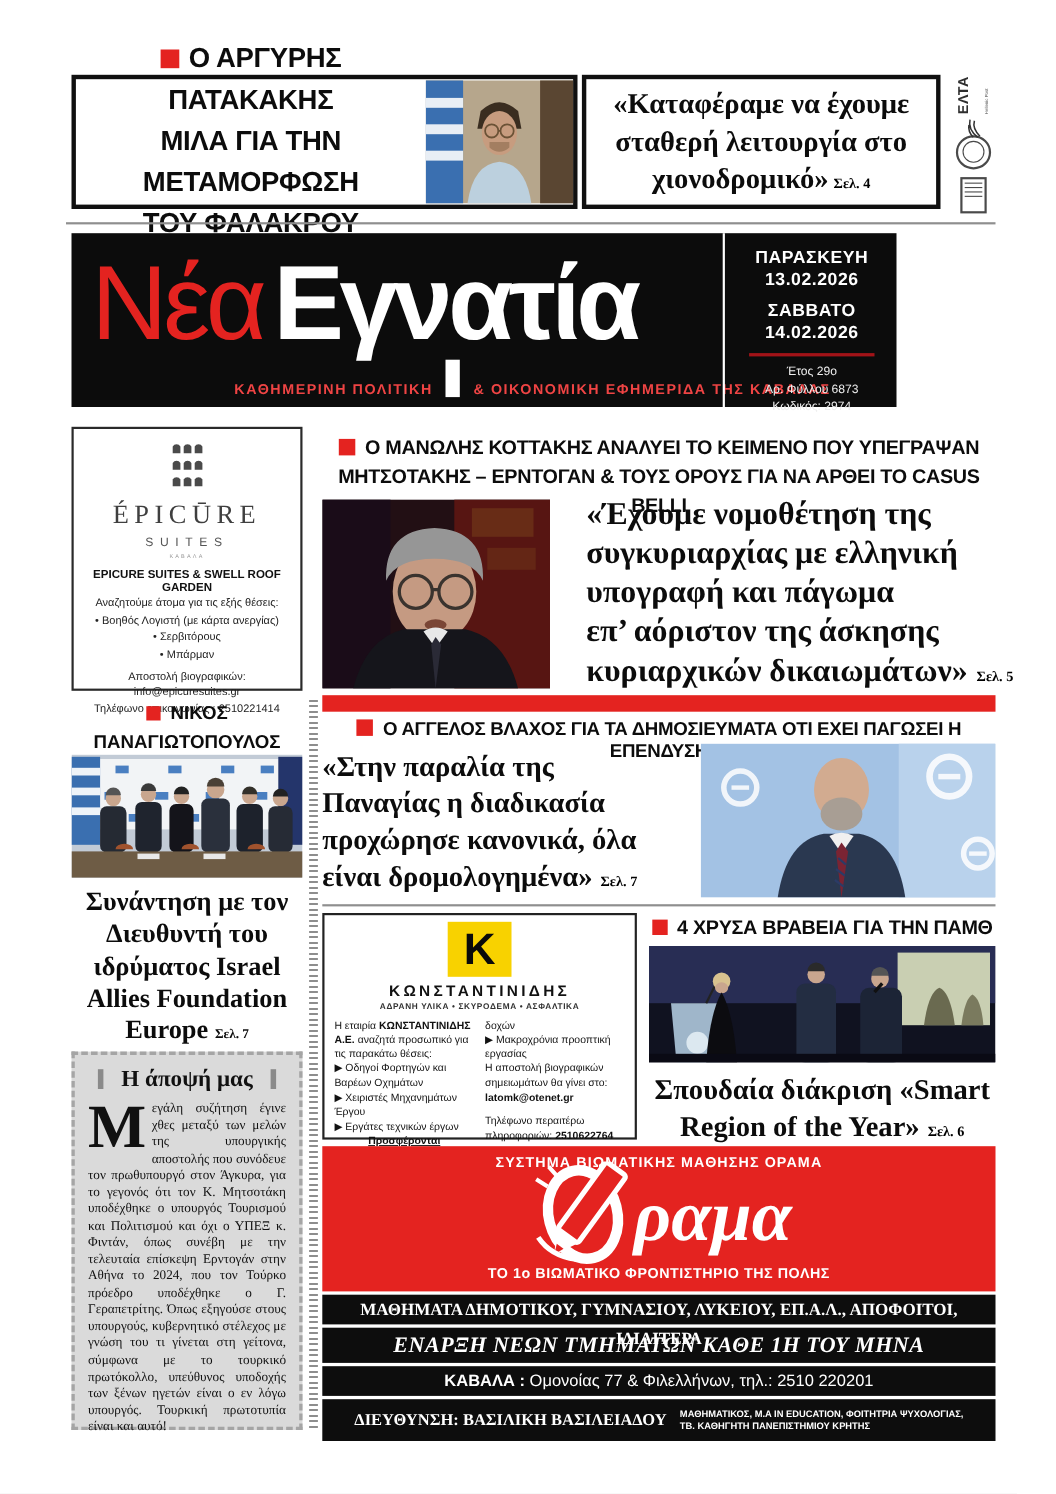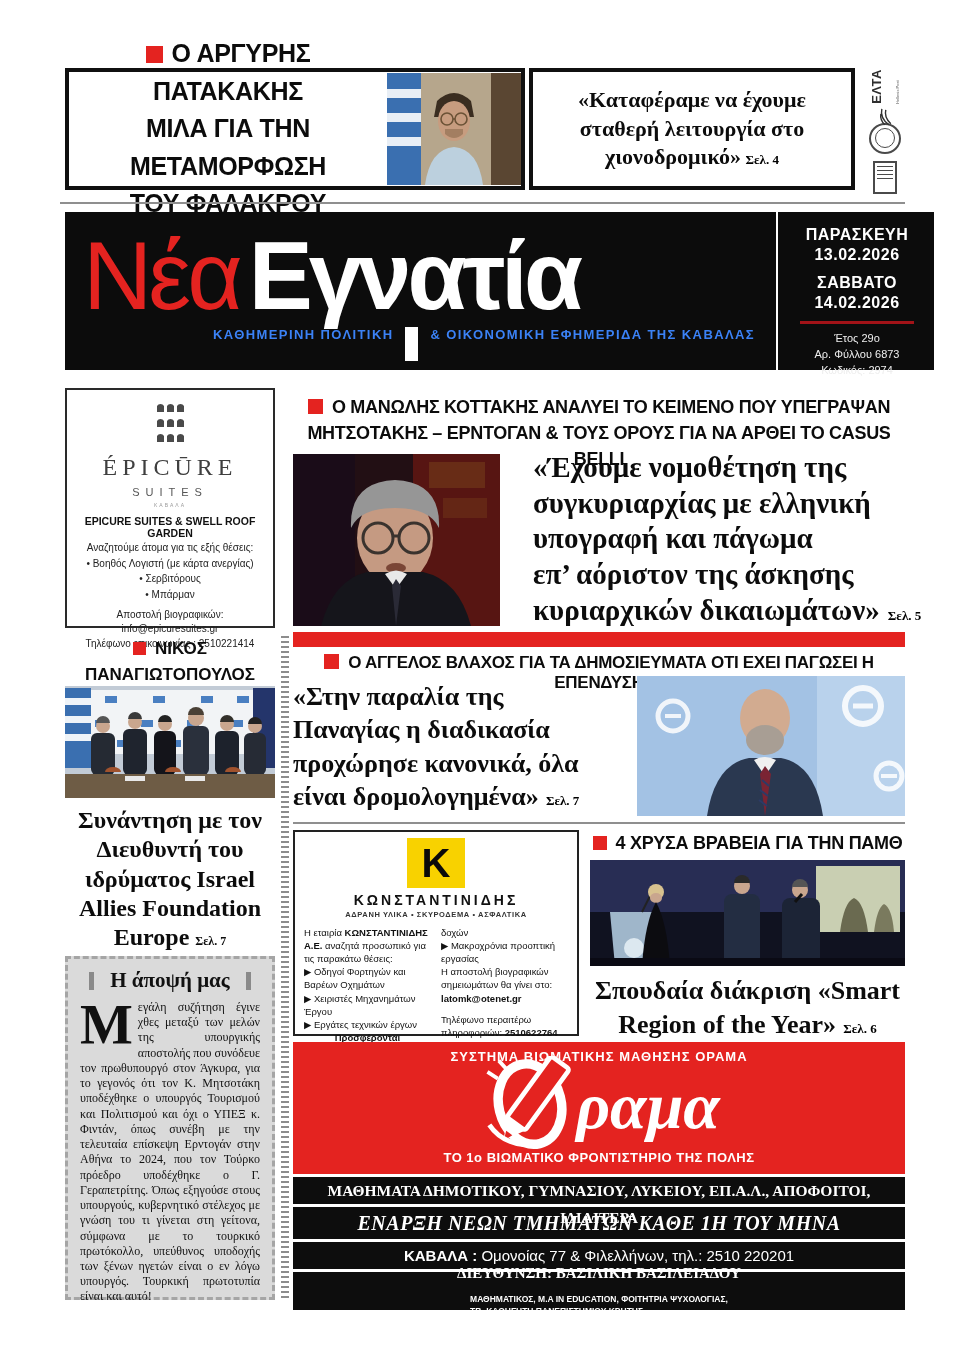--- a/index.html
+++ b/index.html
@@ -9,43 +9,43 @@
   .abs { position:absolute; }
   .ml { white-space:pre-line; }
   .sq { display:inline-block; width:15px; height:15px; background:#e42320; margin-right:9px; vertical-align:-1px; }
 
   
   #banner-box1 { left:65px; top:68px; width:460px; height:122px; border:4px solid #101010; display:flex; align-items:center; }
   #banner-box1 .btext { flex:1; text-align:center; font-weight:700; font-size:25px; line-height:1.5; letter-spacing:-0.3px; color:#0c0c0c; }
   #banner-photo { width:134px; height:112px; flex:0 0 134px; }
   #banner-box2 { left:529px; top:68px; width:326px; height:122px; border:4px solid #101010; display:flex; align-items:center; justify-content:center; text-align:center; }
   .serifq { font-family:"Liberation Serif", serif; font-weight:700; color:#0c0c0c; }
-  #banner-box2 .q { font-size:22px; line-height:1.3; }
+  #banner-box2 .q { font-size:26px; line-height:1.3; }
   .pref { font-family:"Liberation Serif", serif; font-weight:700; font-size:13px; }
 
   
   #elta { left:856px; top:70px; width:58px; height:124px; display:flex; flex-direction:column; align-items:center; gap:7px; }
   .elta-rot { transform:rotate(-90deg); display:flex; align-items:center; gap:3px; margin-top:10px; }
   .elta-word { font-weight:700; font-size:13px; color:#2e2e2e; letter-spacing:0.5px; }
   .elta-sub { font-size:4px; color:#555; }
   .stamp-circle { width:32px; height:32px; border:2px solid #4a4a4a; border-radius:50%; display:flex; align-items:center; justify-content:center; }
   .stamp-circle > div { width:20px; height:20px; border:1px solid #4a4a4a; border-radius:50%; }
   .stamp-rect { width:24px; height:34px; border:2px solid #4a4a4a; padding:3px 2px; display:flex; flex-direction:column; gap:3px; }
   .stamp-rect i { display:block; height:1px; background:#4a4a4a; }
 
   .rule { background:#8f8f8f; height:2px; }
   #rule1 { left:60px; top:202px; width:845px; }
   #rule2 { left:293px; top:822px; width:612px; }
 
   
-  #masthead { left:65px; top:212px; width:869px; height:158px; background:#0c0c0c; }
+  #masthead { left:65px; top:212px; width:750px; height:158px; background:#0c0c0c; }
   #mast-title { position:absolute; left:18px; top:16px; font-size:96px; line-height:1; letter-spacing:-4px; white-space:nowrap; }
   #mast-title .red { color:#e42320; font-weight:400; }
   #mast-title .white { color:#ffffff; font-weight:700; margin-left:10px; }
-  #mast-sub { position:absolute; left:148px; bottom:9px; display:flex; align-items:flex-start; gap:12px; color:#3b82f6; font-size:13px; font-weight:700; letter-spacing:1.4px; }
+  #mast-sub { position:absolute; left:148px; bottom:9px; display:flex; align-items:flex-end; gap:12px; color:#ef4444; font-size:13px; font-weight:700; letter-spacing:1.4px; }
   #mast-estem { width:13px; height:34px; background:#fff; }
   #mast-divider { position:absolute; right:156px; top:0; width:2px; height:100%; background:#fff; }
   #mast-dates { position:absolute; right:0; top:0; width:154px; height:100%; color:#fff; text-align:center; padding-top:13px; }
   #mast-dates .d { font-size:16px; font-weight:700; letter-spacing:0.5px; line-height:1.25; }
   #mast-dates .gap { height:8px; }
   #mast-dates hr { border:none; height:3px; background:#a21318; margin:8px 20px 7px; }
   #mast-dates .s { font-size:11px; line-height:1.45; color:#eee; }
   #mast-dates .price { font-size:15px; font-weight:700; margin-top:3px; }
 
   
@@ -102,21 +102,21 @@
   #orama .red { background:#e42320; color:#fff; text-align:center; padding:7px 0 5px; position:relative; }
   #orama .topline { font-size:13px; font-weight:700; letter-spacing:1px; }
   #orama .logorow { display:flex; align-items:center; justify-content:center; margin-top:-8px; }
   #orama .logotext { font-family:"Liberation Serif", serif; font-weight:700; font-style:italic; font-size:66px; line-height:1; margin-left:-6px; }
   #orama .tagline { font-size:13px; font-weight:700; letter-spacing:0.5px; margin-top:-6px; padding-bottom:4px; }
   .oband { background:#0d0d0d; color:#fff; text-align:center; margin-top:3px; }
   #oband1 { font-family:"Liberation Serif", serif; font-weight:700; font-size:15.5px; line-height:27px; height:27px; }
   #oband2 { font-family:"Liberation Serif", serif; font-weight:700; font-size:20px; line-height:32px; height:32px; letter-spacing:0.5px;font-style:italic; }
   #oband3 { font-size:15px; line-height:27px; height:27px; }
   #oband3 b { font-weight:700; }
-  #oband4 { height:38px; display:flex; align-items:center; justify-content:center; gap:12px;flex-direction:column; }
+  #oband4 { height:38px; display:flex; align-items:center; justify-content:center; gap:12px; }
   #oband4 .left { font-family:"Liberation Serif", serif; font-weight:700; font-size:15px; }
   #oband4 .right { font-size:8.5px; font-weight:700; text-align:left; line-height:1.35; }
 </style>
 </head>
 <body>
 
 <div class="page">
 
   <div class="abs" id="banner-box1">
     <div class="btext">

